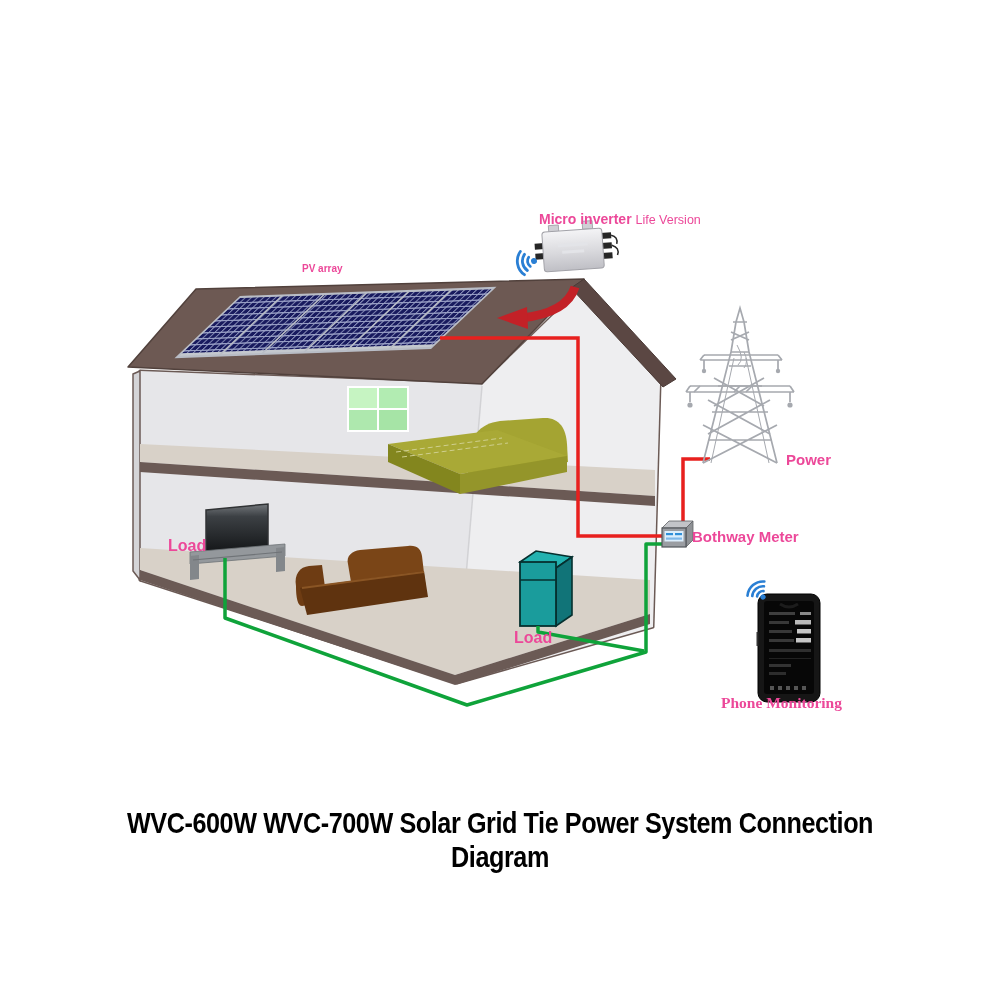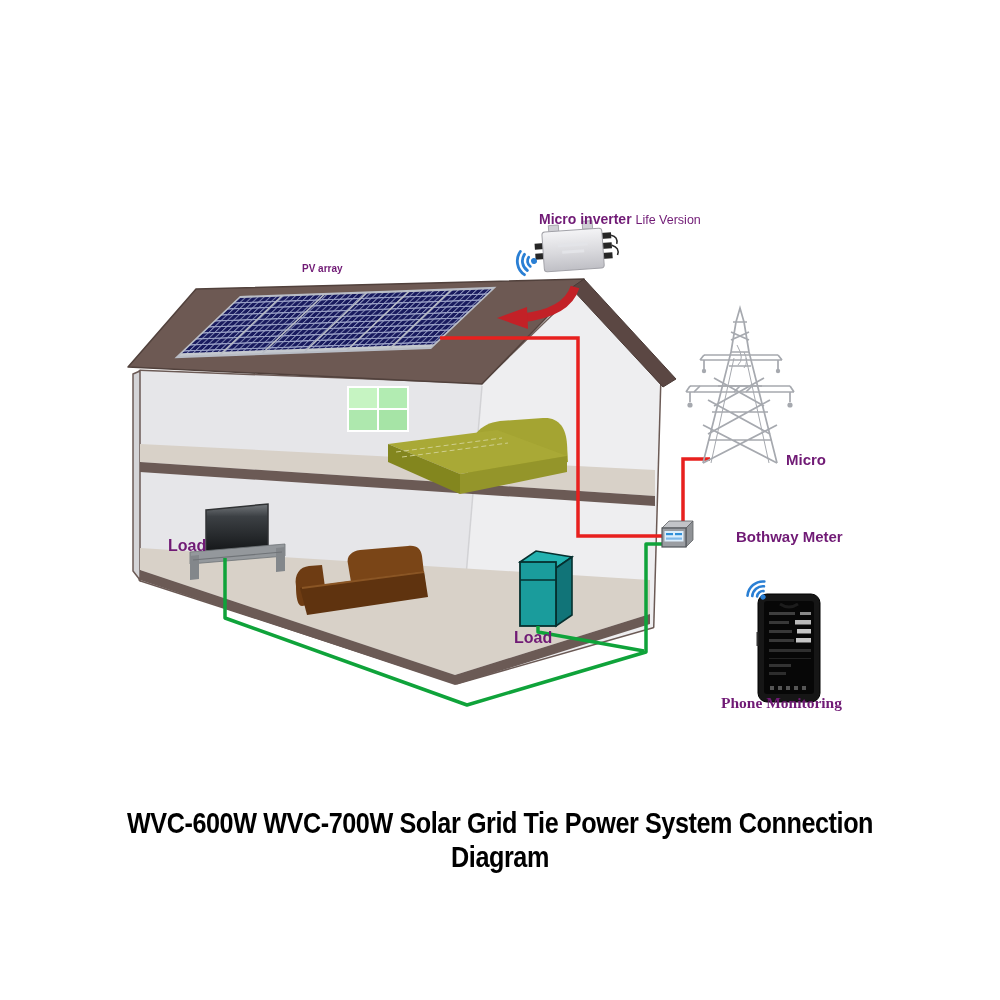--- a/index.html
+++ b/index.html
@@ -1,19 +1,19 @@
 <!DOCTYPE html>
 <html><head>
 <meta charset="utf-8">
 <style>
   html,body{margin:0;padding:0;background:#ffffff;}
   #stage{position:relative;width:1000px;height:1000px;background:#ffffff;overflow:hidden;
          font-family:"Liberation Sans",sans-serif;}
   #art{position:absolute;left:0;top:0;}
-  .lbl{position:absolute;color:#701a75;font-weight:bold;white-space:nowrap;}
+  .lbl{position:absolute;color:#ec4899;font-weight:bold;white-space:nowrap;}
   .lbl .sub{font-weight:normal;}
   #title{position:absolute;left:0;right:0;text-align:center;color:#000;
          font-size:30px;font-weight:bold;letter-spacing:-0.5px;
          transform:scaleX(0.84);transform-origin:50% 50%;}
 </style>
 </head>
 <body>
 
 <div id="stage">
 
@@ -214,23 +214,23 @@
   </g>
 </svg>
 
 <div class="lbl" style="left:302px;top:263px;font-size:10px;">PV array</div>
 
 <div class="lbl" style="left:539px;top:211px;font-size:14px;">
   <span>Micro inverter</span>
   <span class="sub" style="font-size:12.5px;">Life Version</span>
 </div>
 
-<div class="lbl" style="left:786px;top:451px;font-size:15px;">Micro</div>
-
-<div class="lbl" style="left:692px;top:528px;font-size:15px;padding-left:44px;">Bothway Meter</div>
+<div class="lbl" style="left:786px;top:451px;font-size:15px;">Power</div>
+
+<div class="lbl" style="left:692px;top:528px;font-size:15px;">Bothway Meter</div>
 
 <div class="lbl" style="left:168px;top:537px;font-size:16px;">Load</div>
 
 <div class="lbl" style="left:514px;top:629px;font-size:16px;">Load</div>
 
 <div class="lbl" style="left:721px;top:694px;font-size:15.5px;font-family:Liberation Serif, serif;">Phone Monitoring</div>
 
 <div id="title" style="top:806px;">WVC-600W WVC-700W Solar Grid Tie Power System Connection Diagram</div>
 
 </div>

